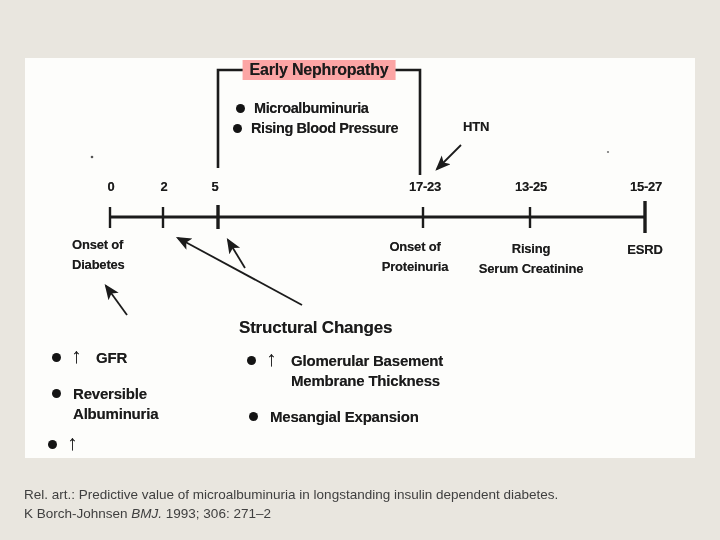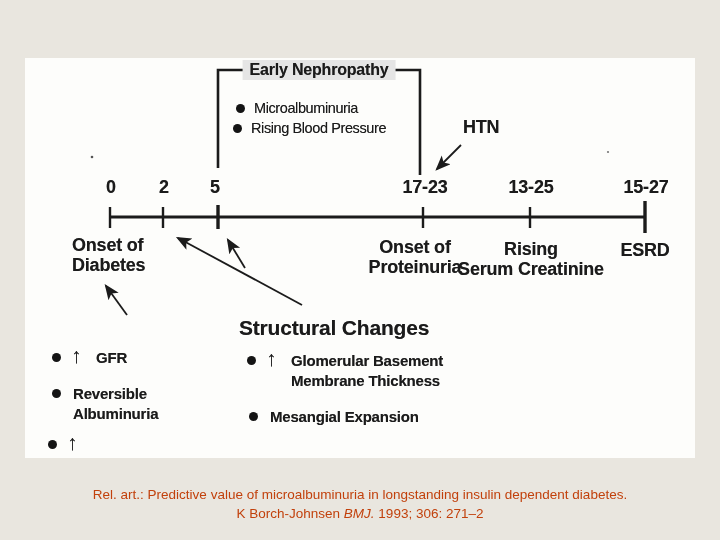--- a/index.html
+++ b/index.html
@@ -10,51 +10,51 @@
     overflow:hidden;
   }
   .slide{position:relative;width:720px;height:540px;background:#e9e6df;}
   .figure{
     position:absolute;left:25px;top:58px;width:670px;height:400px;
     background:#fdfdfb;color:#1b1b1b;
   }
   .figure .txt{
     position:absolute;font-weight:700;color:#1b1b1b;
     letter-spacing:-0.2px;text-shadow:0 0 0.5px rgba(20,20,20,.55);
-    white-space:pre-line;line-height:20px;font-size:18px;
+    white-space:pre-line;line-height:20px;font-size:13px;
   }
   .lines{position:absolute;left:0;top:0;}
   .bracket-label{
     top:12px;left:294px;transform:translate(-50%,-50%);
-    background:#e5e5e5;padding:0 7px;font-size:16px !important;white-space:nowrap;
+    background:#fca5a5;padding:0 7px;font-size:16px !important;white-space:nowrap;
   }
   .brow{position:absolute;display:flex;align-items:flex-start;}
   .bullet{
     width:9px;height:9px;border-radius:50%;background:#141414;
     flex:none;margin-top:5px;
   }
   .brow .btext{
-    margin-left:9px;font-weight:400;font-size:14.5px;letter-spacing:-0.4px;
+    margin-left:9px;font-weight:700;font-size:14.5px;letter-spacing:-0.4px;
     text-shadow:0 0 0.5px rgba(20,20,20,.55);line-height:19px;white-space:pre-line;
   }
   .item{position:absolute;display:flex;align-items:flex-start;}
   .up{
     font-weight:700;font-size:21px;line-height:20px;margin:-2px 0 0 10px;
     width:13px;flex:none;text-shadow:0 0 0.5px rgba(20,20,20,.55);
   }
   .up:empty{display:none;}
   .item .itext{
     margin-left:12px;font-weight:700;font-size:15px;line-height:20px;
     letter-spacing:-0.2px;white-space:pre-line;text-shadow:0 0 0.5px rgba(20,20,20,.55);
   }
   .tick-label{top:119px;transform:translateX(-50%);white-space:nowrap;}
   .ms-center{transform:translateX(-50%);text-align:center;}
   .caption{
     position:absolute;left:24px;top:486px;width:672px;
-    font-size:13.5px;line-height:18.5px;color:#c2410c;letter-spacing:0;text-align:center;
+    font-size:13.5px;line-height:18.5px;color:#404040;letter-spacing:0;
   }
   .caption em{}
 </style>
 </head>
 <body>
 
 <div class="slide">
   <div class="figure">
 
     <svg class="lines" width="670" height="400" viewBox="0 0 670 400">
@@ -125,21 +125,21 @@
       <span class="bullet"></span>
 
       <span class="itext">Reversible
 Albuminuria</span>
     </div>
     <div class="item" style="left:23px;top:377px">
       <span class="bullet"></span>
       <span class="up">↑</span>
     </div>
 
-    <div class="txt" style="left:214px;top:260px;font-size:21px">Structural Changes</div>
+    <div class="txt" style="left:214px;top:260px;font-size:17px">Structural Changes</div>
 
     <div class="item" style="left:222px;top:293px">
       <span class="bullet"></span>
       <span class="up">↑</span>
       <span class="itext">Glomerular Basement
 Membrane Thickness</span>
     </div>
     <div class="item" style="left:224px;top:349px">
       <span class="bullet"></span>
 

